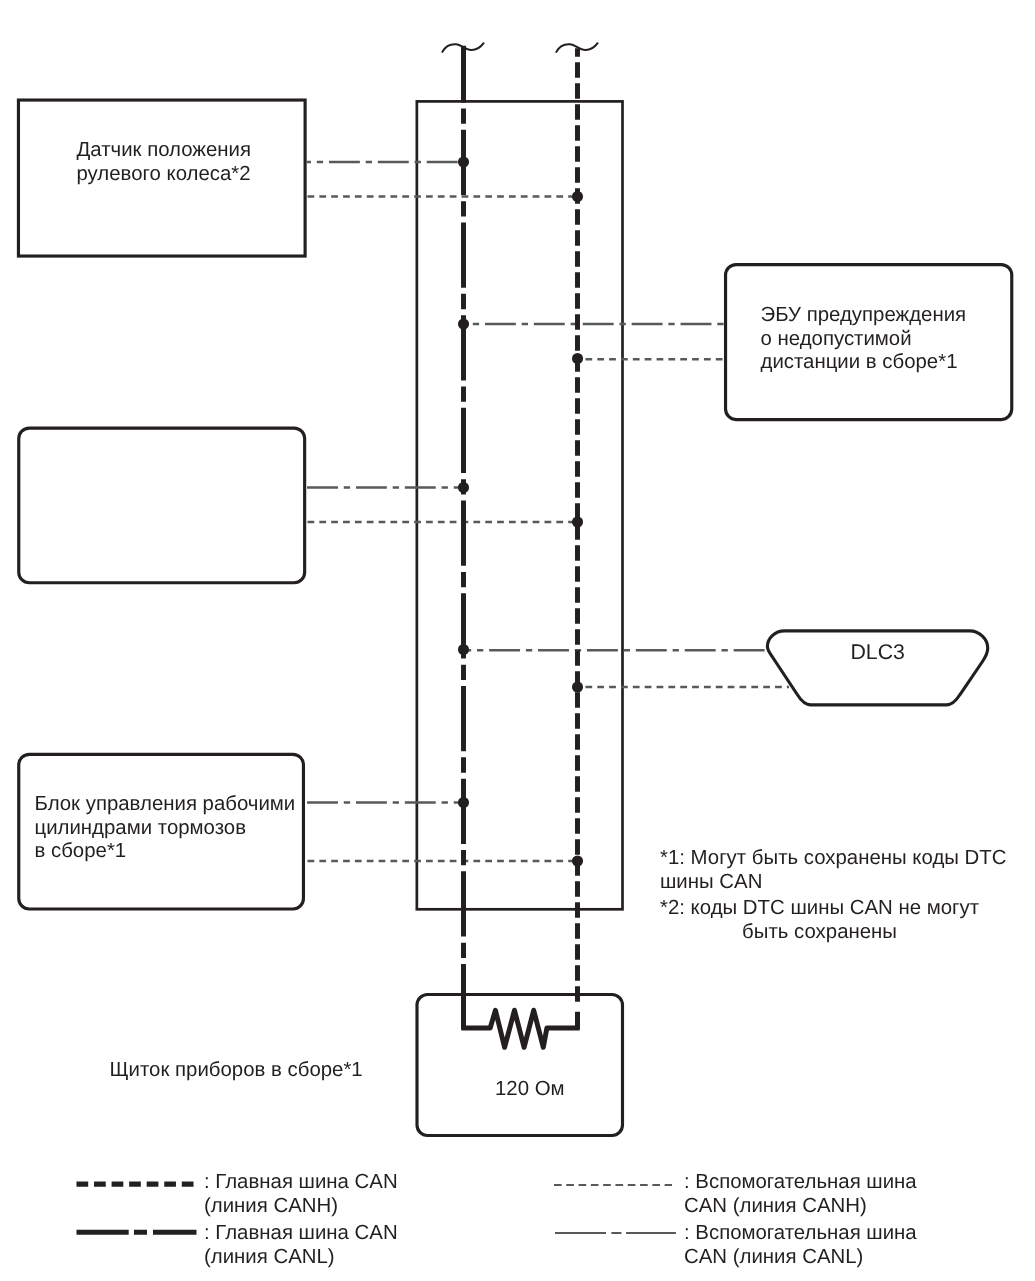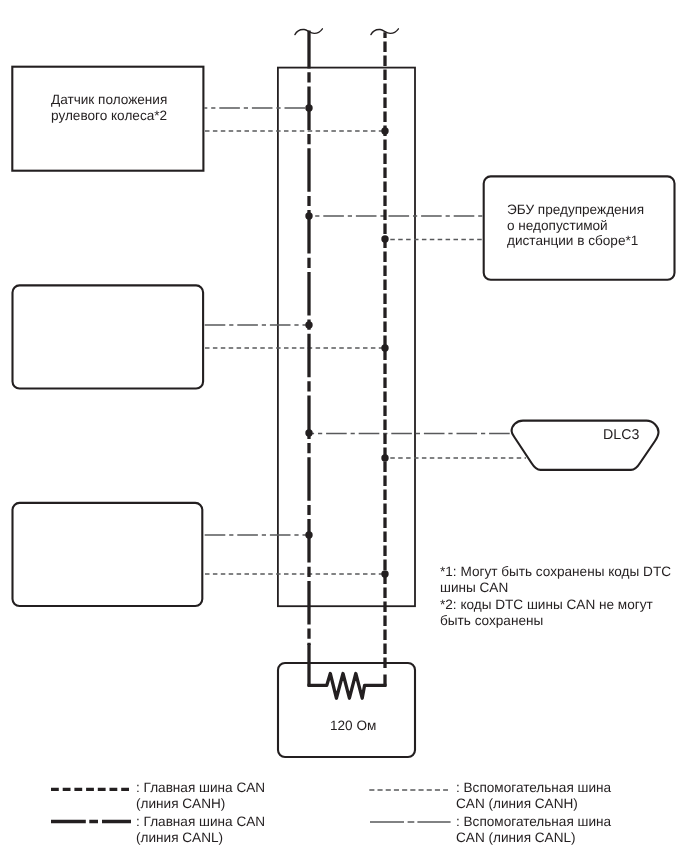--- a/index.html
+++ b/index.html
@@ -95,25 +95,29 @@
     <path d="M369.3 790 H448" stroke="#58595b" stroke-width="1.4" stroke-dasharray="5.1 3.1"></path>
     <path d="M370 822 H450.6" stroke="#58595b" stroke-width="1.4" stroke-dasharray="34 3.6 6.7 3.1"></path>
   </g>
 </svg>
 
 <div class="lbl" style="left:51px;top:92px;">Датчик положения
 рулевого колеса*2</div>
 <div class="lbl" style="left:507px;top:183px;margin-top:19px;">ЭБУ предупреждения
 о недопустимой
 дистанции в сборе*1</div>
-<div class="lbl" style="left:567px;top:427.5px;font-size:14.2px;margin-left:36px;">DLC3</div>
+<div class="lbl" style="left:23px;top:528px;">Блок управления рабочими
+цилиндрами тормозов
+в сборе*1</div>
+<div class="lbl" style="left:567px;top:427.5px;font-size:14.2px;">DLC3</div>
+<div class="lbl" style="left:73px;top:704.5px;">Щиток приборов в сборе*1</div>
 <div class="lbl" style="left:330px;top:718px;">120 Ом</div>
 <div class="lbl" style="left:440px;top:563.5px;line-height:16px;">*1: Могут быть сохранены коды DTC
 шины CAN</div>
-<div class="lbl" style="left:440px;top:597px;line-height:15.7px;">*2: коды DTC шины CAN не могут
+<div class="lbl" style="left:440px;top:597px;line-height:15.7px;text-align:center;">*2: коды DTC шины CAN не могут
 быть сохранены</div>
 
 <div class="lbl" style="left:136px;top:780px;">: Главная шина CAN
 (линия CANH)</div>
 <div class="lbl" style="left:136px;top:814px;">: Главная шина CAN
 (линия CANL)</div>
 <div class="lbl" style="left:456px;top:780px;">: Вспомогательная шина
 CAN (линия CANH)</div>
 <div class="lbl" style="left:456px;top:814px;">: Вспомогательная шина
 CAN (линия CANL)</div>

